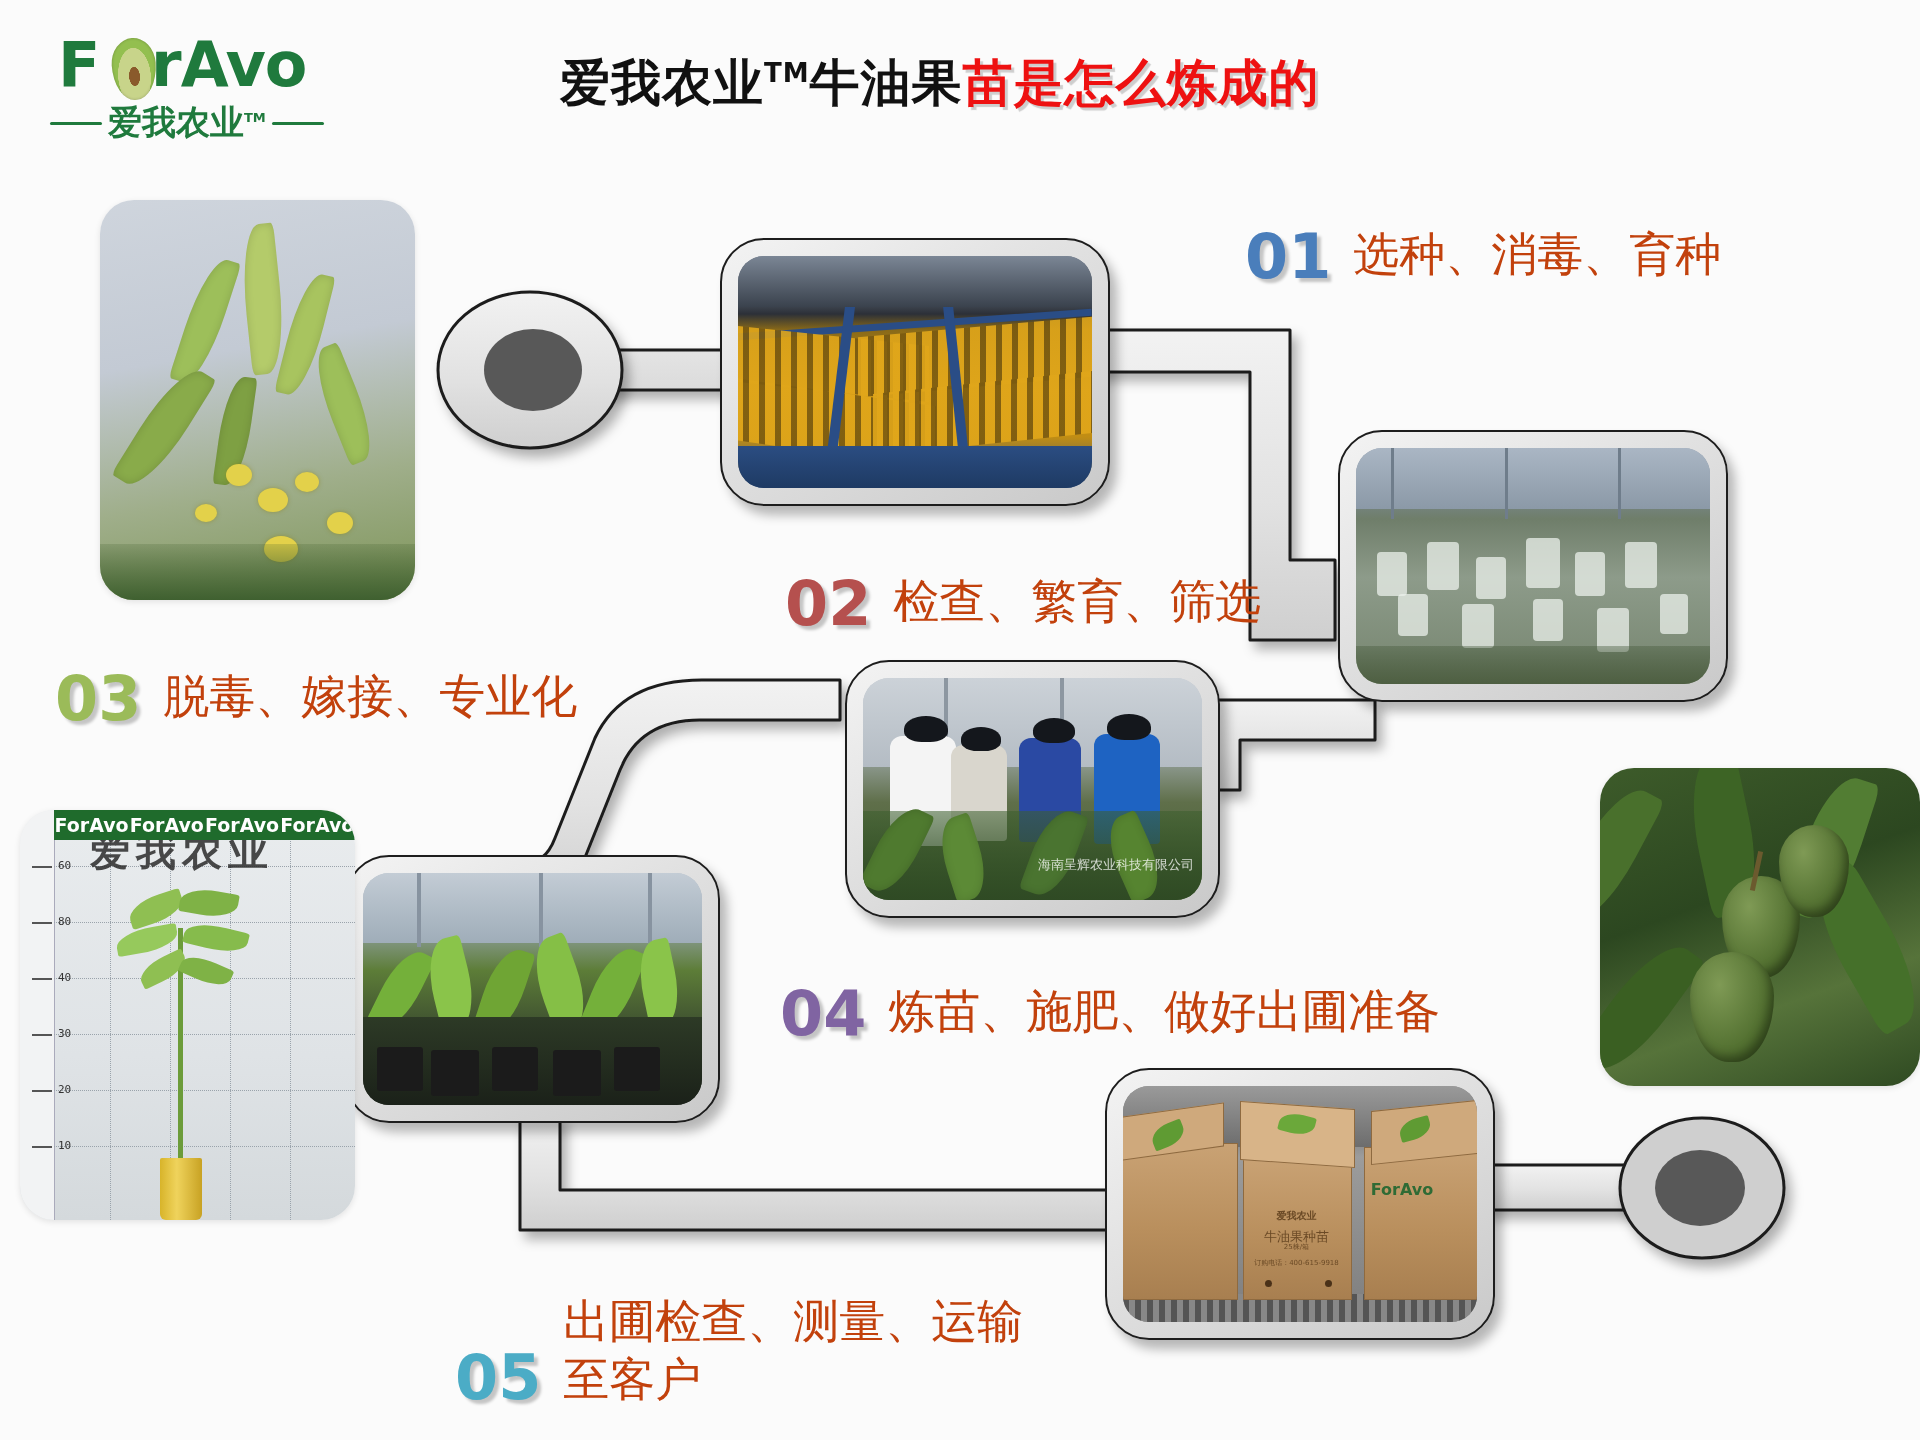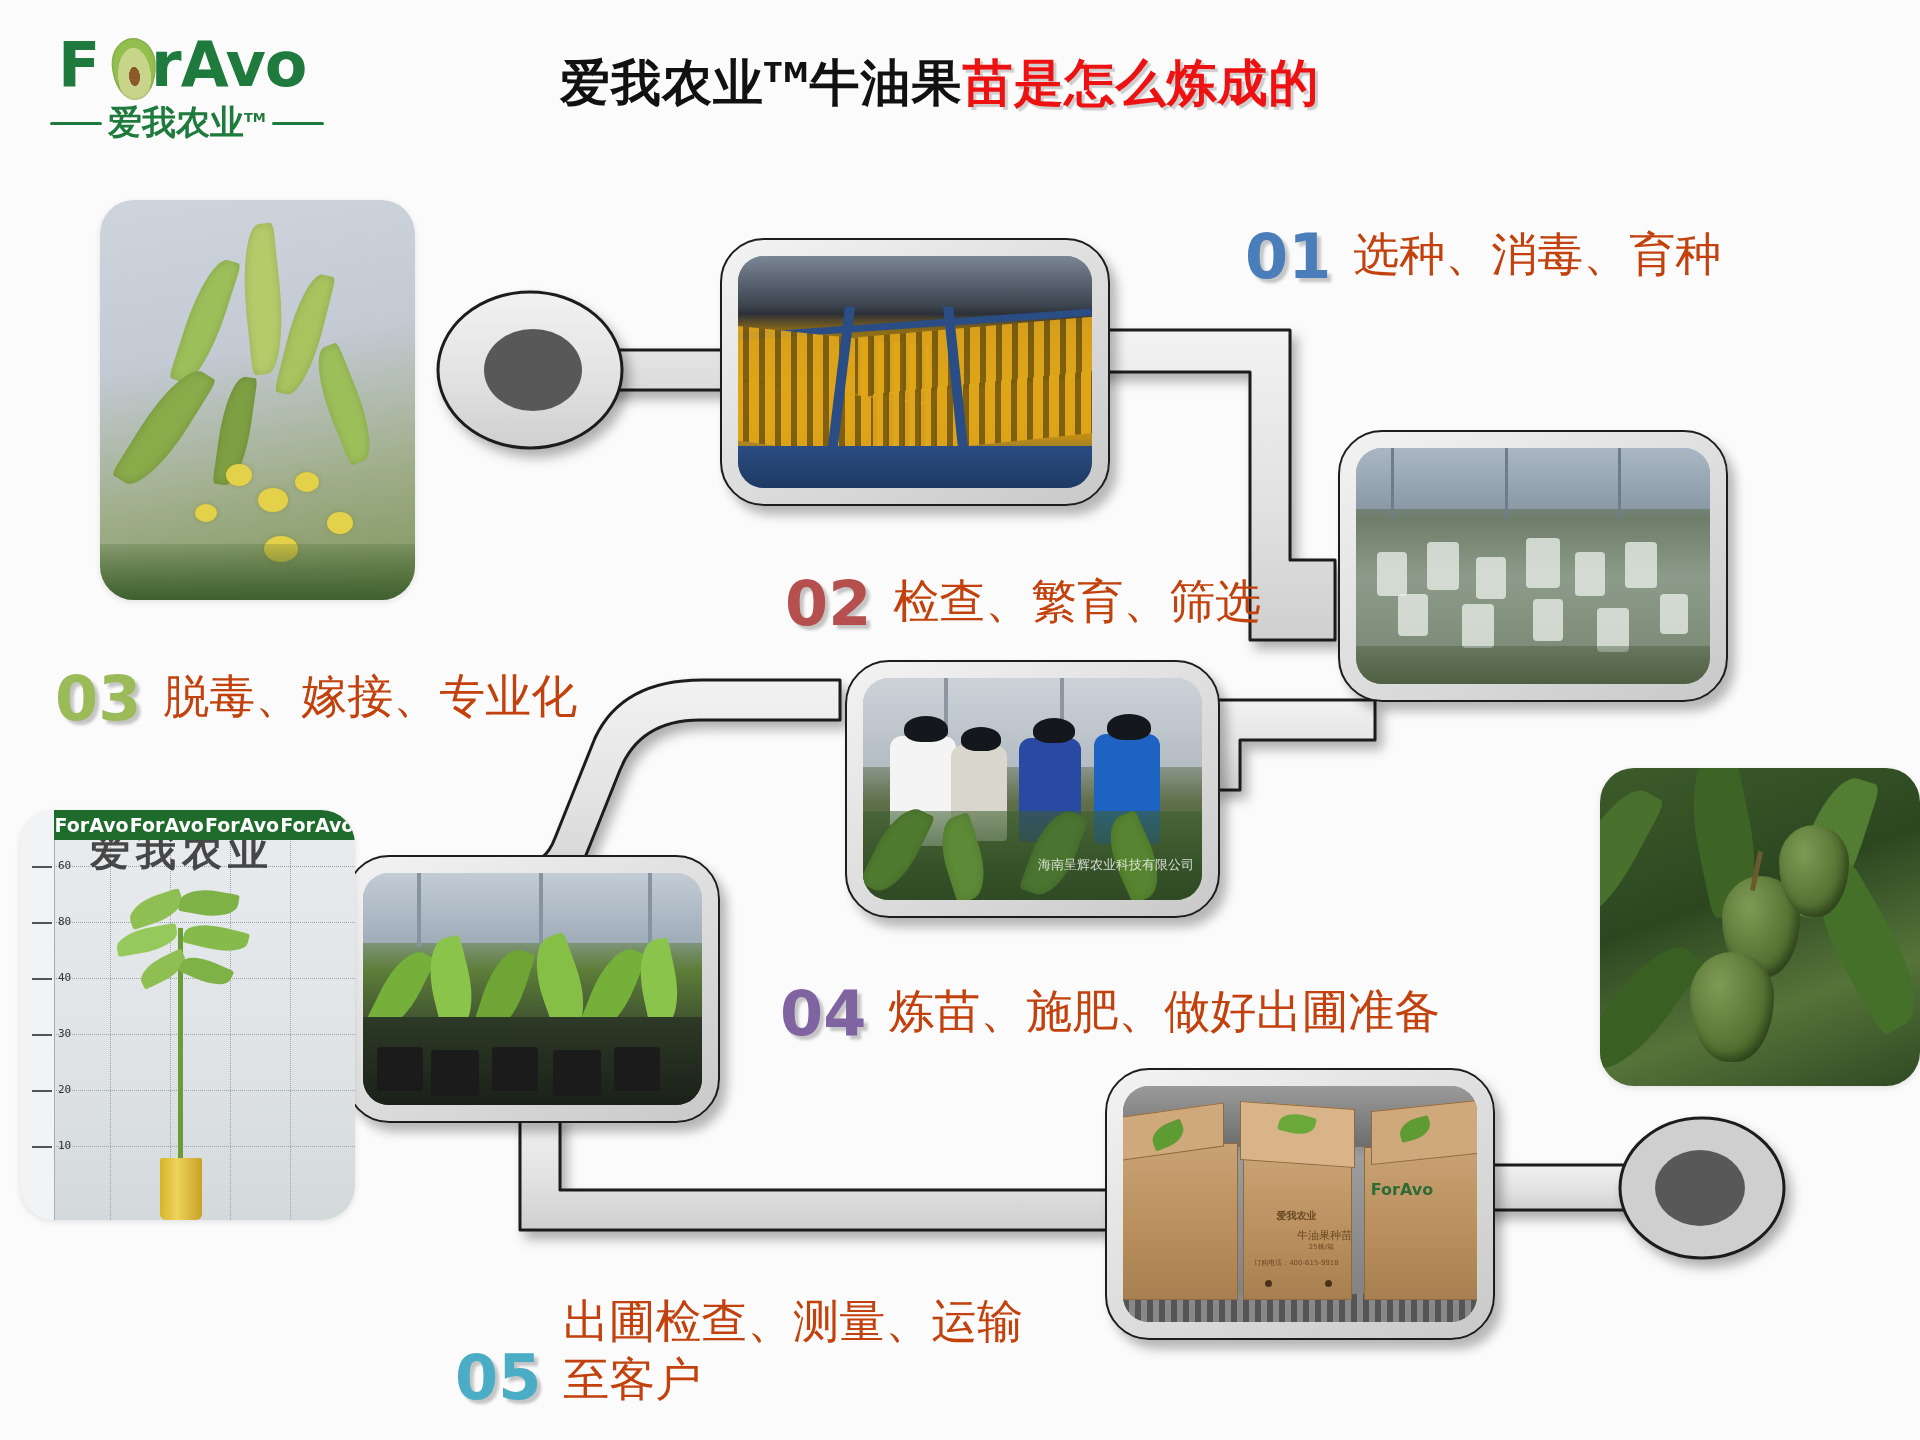--- a/index.html
+++ b/index.html
@@ -376,22 +376,22 @@
         <div style="position:absolute;left:0;top:0;width:100%;height:26%;background:linear-gradient(180deg,#9a9a9a,#6d6d6d);"></div>
         <div class="convey" style="left:42%;top:20%;width:14%;height:80%;transform:skewX(-4deg);"></div>
         <div class="convey" style="left:0;bottom:0;width:100%;height:12%;"></div>
 
         <div class="box" style="left:-2%;top:24%;width:34%;height:66%;"></div>
         <div style="position:absolute;left:-2%;top:10%;width:30%;height:18%;background:#cfa97c;transform:skewY(-8deg);border:1px solid #8e6a40;"></div>
 
         <div class="box" style="left:34%;top:30%;width:30%;height:60%;"></div>
         <div style="position:absolute;left:33%;top:8%;width:32%;height:24%;background:#d8b488;transform:skewY(4deg);border:1px solid #8e6a40;"></div>
         <div class="boxtext" style="left:34%;top:52%;width:30%;font-size:10px;font-weight:700;color:#6b4a26;">爱我农业</div>
-        <div class="boxtext" style="left:34%;top:60%;width:30%;font-size:11px;color:#6b4a26;margin-left:28px;">牛油果种苗</div>
-        <div class="boxtext" style="left:34%;top:66%;width:30%;font-size:7px;color:#6b4a26;padding-left:25px;">25株/箱</div>
+        <div class="boxtext" style="left:34%;top:60%;width:30%;font-size:13px;color:#6b4a26;">牛油果种苗</div>
+        <div class="boxtext" style="left:34%;top:66%;width:30%;font-size:7px;color:#6b4a26;">25株/箱</div>
         <div class="boxtext" style="left:34%;top:73%;width:30%;font-size:7px;color:#6b4a26;">订购电话：400-615-9918</div>
         <div style="position:absolute;left:40%;top:82%;width:7px;height:7px;border-radius:50%;background:#4a3118;"></div>
         <div style="position:absolute;left:57%;top:82%;width:7px;height:7px;border-radius:50%;background:#4a3118;"></div>
 
         <div class="box" style="left:68%;top:26%;width:34%;height:64%;"></div>
         <div style="position:absolute;left:70%;top:8%;width:32%;height:22%;background:#cfa97c;transform:skewY(-6deg);border:1px solid #8e6a40;"></div>
         <div class="boxtext" style="left:70%;top:40%;width:30%;font-size:16px;font-weight:700;color:#2f6b35;text-align:left;">ForAvo</div>
 
         <div class="sprout" style="left:8%;top:16%;width:34px;height:22px;transform:rotate(-22deg);background:#5f9b33;"></div>
         <div class="sprout" style="left:44%;top:12%;width:36px;height:20px;transform:rotate(14deg);background:#6ba83a;"></div>

